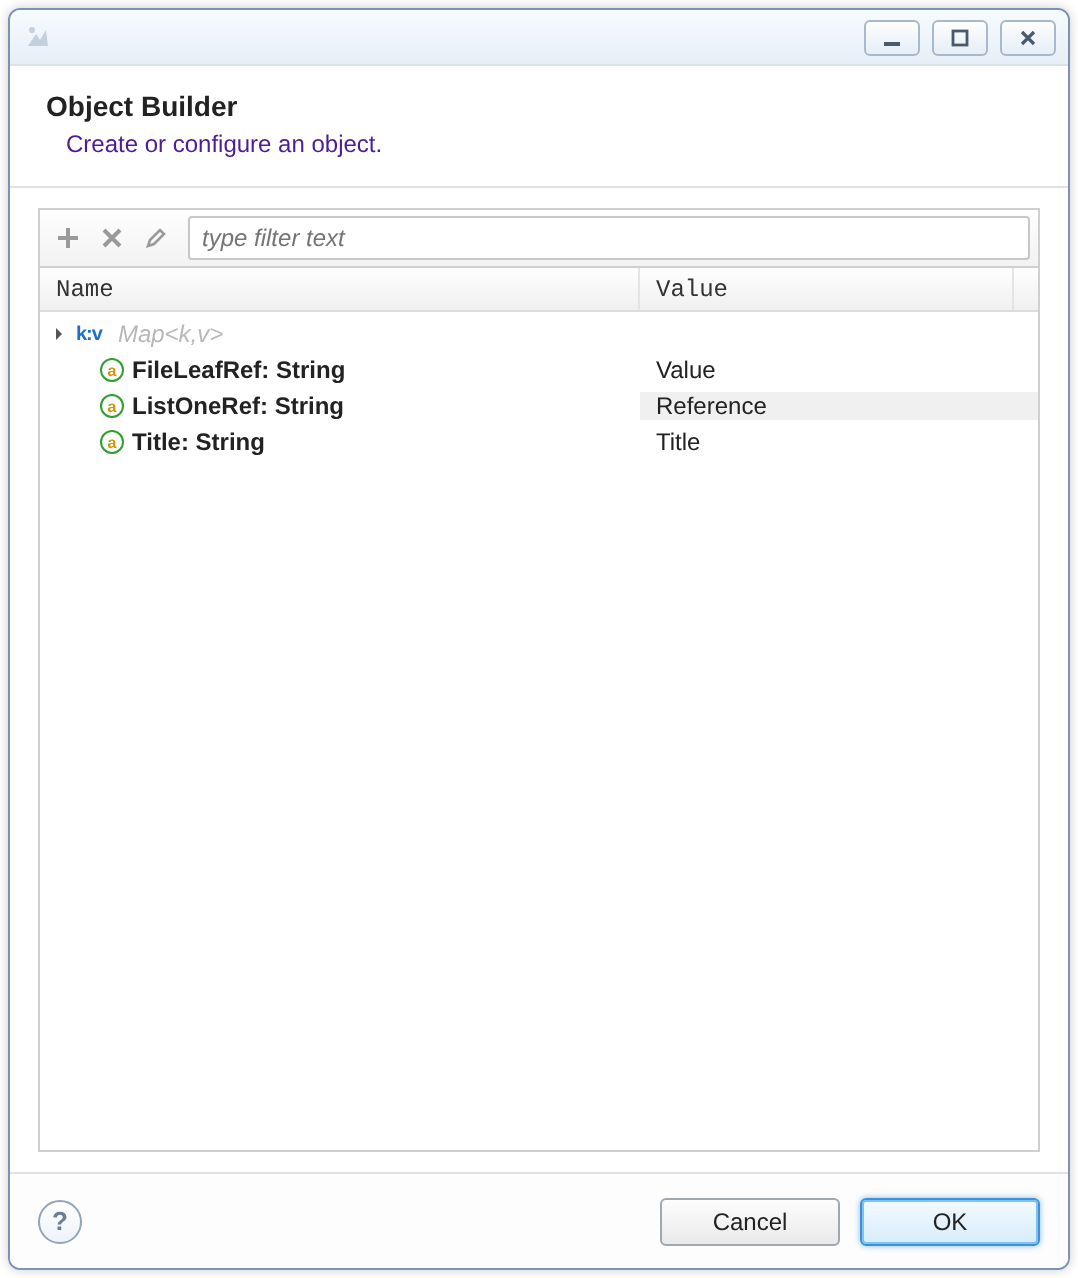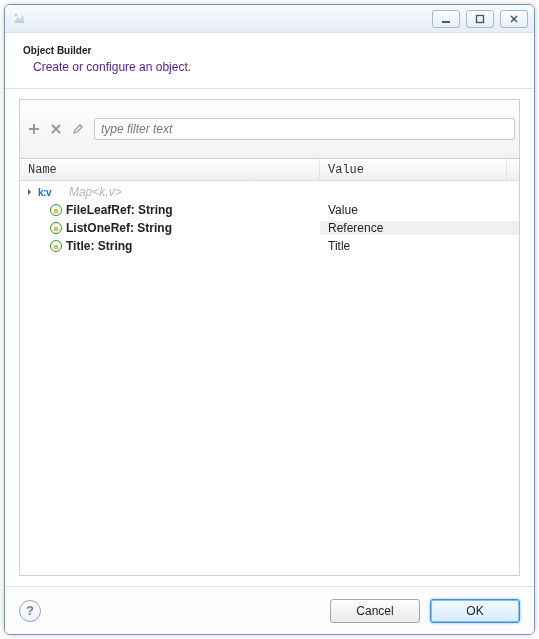--- a/index.html
+++ b/index.html
@@ -47,21 +47,21 @@
     display: flex; align-items: center; justify-content: center;
     color: #4a5a6d;
   }
   .win-btn svg { display:block; }
   .header-area {
     padding: 12px 18px 14px 18px;
     background: #fff;
     border-bottom: 1px solid #e1e1e1;
   }
   .header-title {
-    font-size: 10px;
+    font-size: 14px;
     font-weight: 700;
     color: #222;
     margin-bottom: 4px;
   }
   .header-sub {
     font-size: 12px;
     color: #4c1d95;
     margin-left: 10px;
   }
   .body-area {
@@ -69,21 +69,21 @@
     padding: 10px 14px;
     display: flex;
     flex-direction: column;
     overflow: hidden;
   }
   .toolbar-row {
     display: flex;
     align-items: center;
     border: 1px solid #cfcfcf;
     background: linear-gradient(#fefefe, #f2f2f2);
-    padding: 18px 4px;
+    padding: 3px 4px;
     gap: 2px;
   }
   .tool-btn {
     width: 20px; height: 20px;
     display: flex; align-items: center; justify-content: center;
     color: #9a9a9a;
     border-radius: 2px;
   }
   .filter-input {
     flex: 1;
@@ -157,21 +157,21 @@
     width: 12px; height: 12px;
     border: 1.5px solid #2fa02f;
     border-radius: 50%;
     margin-right: 4px;
     display:flex; align-items:center; justify-content:center;
     font-size: 8px; font-weight: 700;
     color: #cc9a00;
     background: #fff;
   }
   .node-label { font-weight: 700; color: #222; }
-  .node-type-hint { color: #b8b8b8; font-style: italic; margin-left: 14px; font-weight: 400; }
+  .node-type-hint { color: #b8b8b8; font-style: italic; margin-left: 4px; font-weight: 400; }
   .value-text { color: #222; }
   .footer-area {
     height: 48px;
     border-top: 1px solid #e1e1e1;
     background: #fdfdfd;
     display: flex;
     align-items: center;
     padding: 0 14px;
     gap: 10px;
   }

